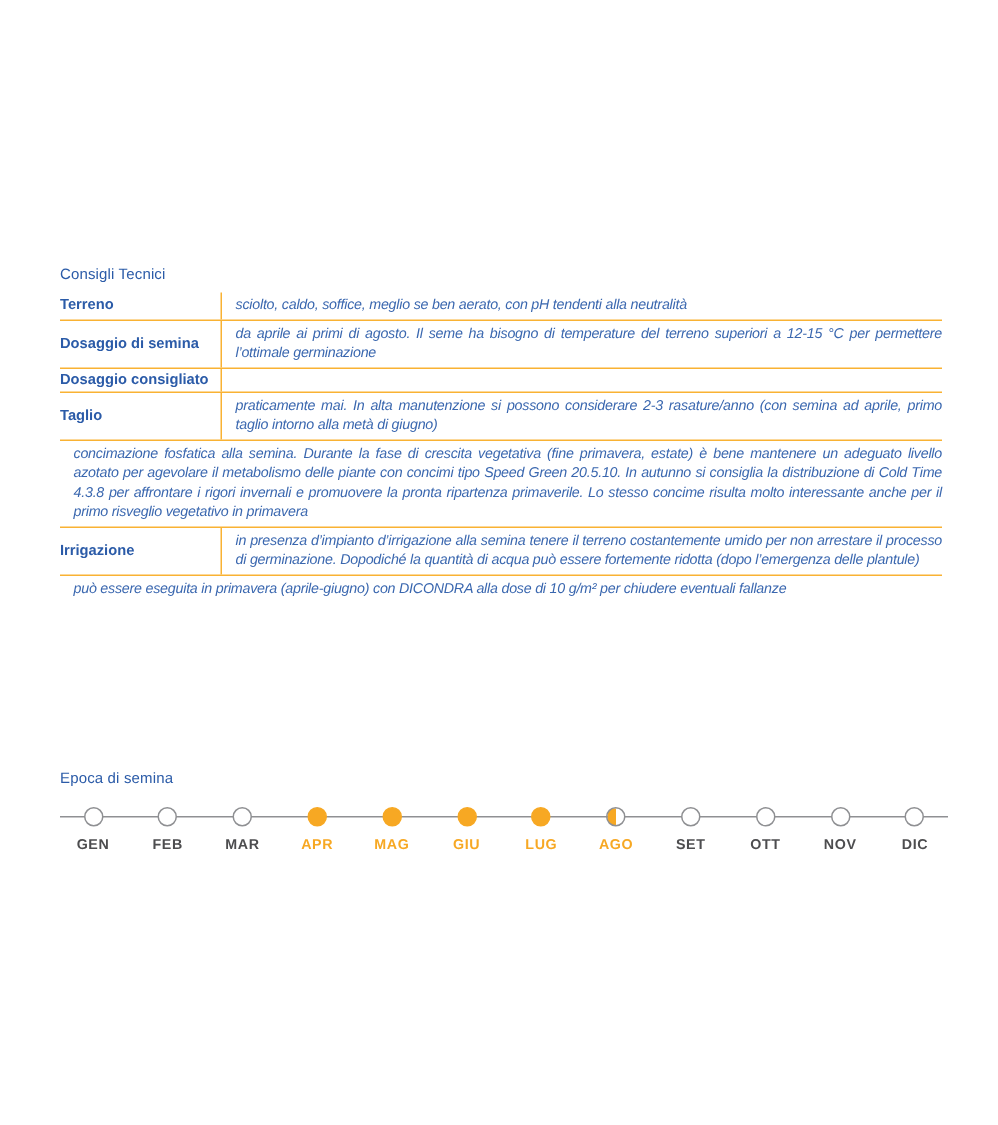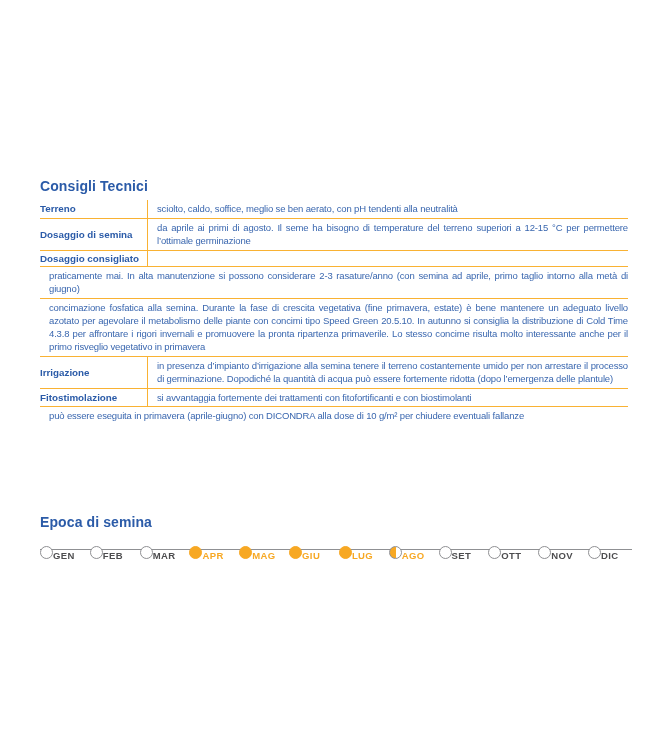--- a/index.html
+++ b/index.html
@@ -12,22 +12,22 @@
   }
 
   
   .section-tecnici {
     position: absolute;
     left: 40px; top: 178px;
     width: 588px;
   }
   .section-title {
     color: var(--heading_blue, #2b5ba8);
-    font-size: 14px;
-    font-weight: bold;
+    font-size: 10px;
+    font-weight: normal;
     letter-spacing: 0.1px;
     margin: 0 0 6px 0;
   }
   .t-table { width: 100%; }
   .t-row {
     display: flex;
     align-items: stretch;
     border-bottom: 1px solid var(--divider_orange, #f9b233);
   }
   .t-row:last-child { border-bottom: none; }
@@ -44,20 +44,21 @@
     padding: 2px 4px 2px 0;
   }
   .t-value {
     flex: 1;
     padding: 2px 0 2.5px 9px;
     color: var(--body_blue, #3a67af);
     font-size: 9.5px;
     line-height: 13.2px;
     letter-spacing: -0.15px;
     text-align: justify;
+    font-style: italic;
   }
 
   
   .section-epoca {
     position: absolute;
     left: 40px; top: 514px;
     width: 592px;
   }
   .timeline {
     position: relative;
@@ -72,21 +73,21 @@
     background: var(--inactive_gray, #8f9093);
   }
   .months {
     position: relative;
     display: flex;
     justify-content: space-between;
   }
   .month {
     width: 44px;
     display: flex;
-    flex-direction: row;
+    flex-direction: column;
     align-items: center;
   }
   .dot {
     position: relative;
     z-index: 1;
     width: 13px; height: 13px;
     box-sizing: border-box;
     border-radius: 50%;
     background: #ffffff;
     border: 1.5px solid var(--inactive_gray, #8f9093);
@@ -122,32 +123,29 @@
         <div class="t-value">sciolto, caldo, soffice, meglio se ben aerato, con pH tendenti alla neutralità</div>
       </div>
       <div class="t-row">
         <div class="t-label">Dosaggio di semina</div>
         <div class="t-value">da aprile ai primi di agosto. Il seme ha bisogno di temperature del terreno superiori a 12-15 °C per permettere l’ottimale germinazione</div>
       </div>
       <div class="t-row">
         <div class="t-label">Dosaggio consigliato</div>
       </div>
       <div class="t-row">
+        <div class="t-label">Taglio</div>
         <div class="t-value">praticamente mai. In alta manutenzione si possono considerare 2-3 rasature/anno (con semina ad aprile, primo taglio intorno alla metà di giugno)</div>
       </div>
       <div class="t-row">
         <div class="t-value">concimazione fosfatica alla semina. Durante la fase di crescita vegetativa (fine primavera, estate) è bene mantenere un adeguato livello azotato per agevolare il metabolismo delle piante con concimi tipo Speed Green 20.5.10. In autunno si consiglia la distribuzione di Cold Time 4.3.8 per affrontare i rigori invernali e promuovere la pronta ripartenza primaverile. Lo stesso concime risulta molto interessante anche per il primo risveglio vegetativo in primavera</div>
       </div>
       <div class="t-row">
         <div class="t-label">Irrigazione</div>
         <div class="t-value">in presenza d’impianto d’irrigazione alla semina tenere il terreno costantemente umido per non arrestare il processo di germinazione. Dopodiché la quantità di acqua può essere fortemente ridotta (dopo l’emergenza delle plantule)</div>
-      </div>
-      <div class="t-row">
-        <div class="t-label">Fitostimolazione</div>
-        <div class="t-value">si avvantaggia fortemente dei trattamenti con fitofortificanti e con biostimolanti</div>
       </div>
       <div class="t-row">
         <div class="t-value">può essere eseguita in primavera (aprile-giugno) con DICONDRA alla dose di 10 g/m² per chiudere eventuali fallanze</div>
       </div>
     </div>
 </div>
 
 <div class="section-epoca">
   <h1 class="section-title">Epoca di semina</h1>
   <div class="timeline">

